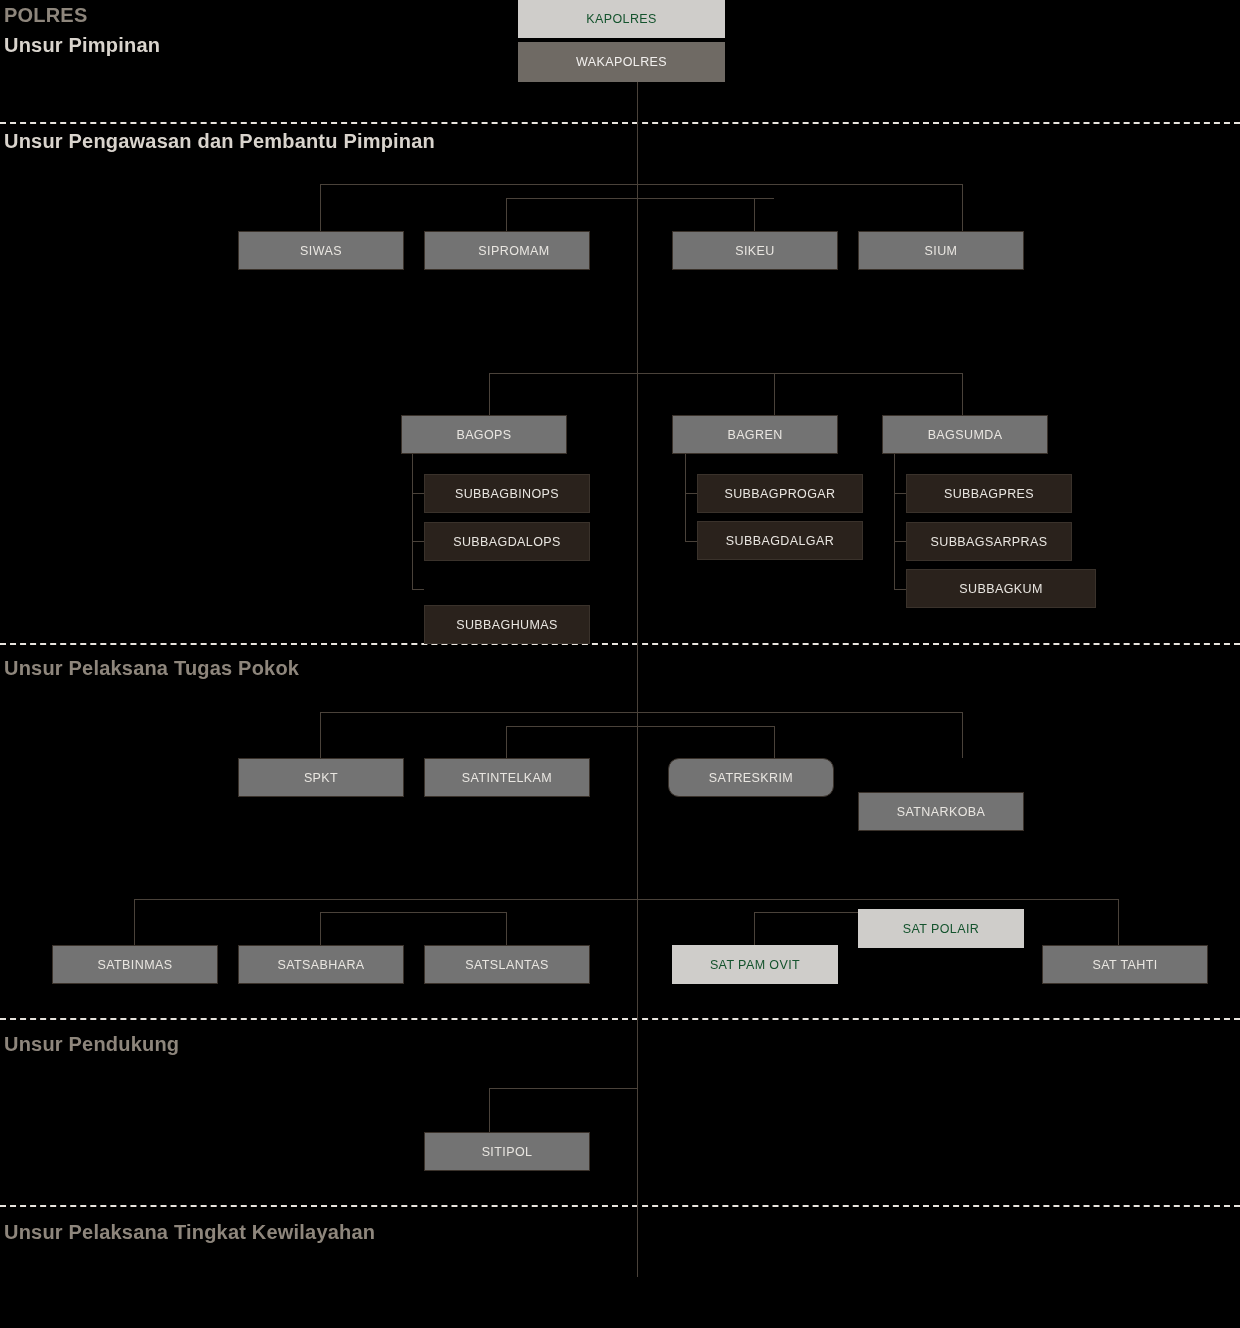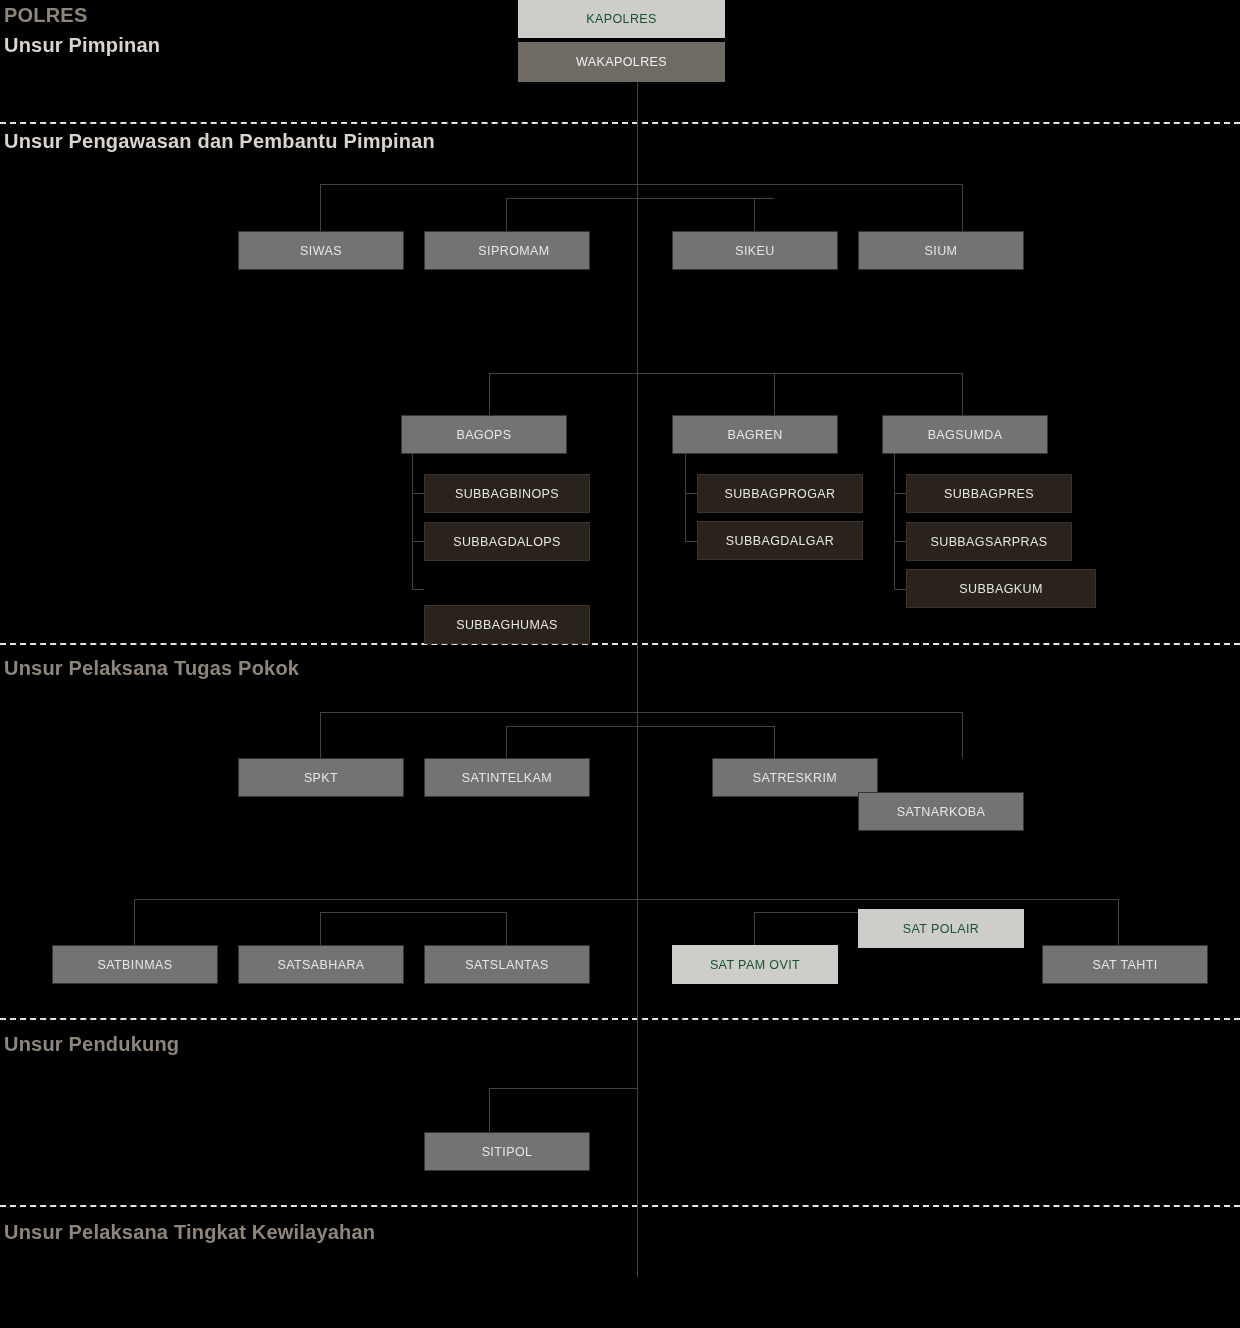--- a/index.html
+++ b/index.html
@@ -143,21 +143,21 @@
 
   <div class="line h" style="left:320px; top:712px; width:643px;"></div>
   <div class="line v" style="left:320px; top:712px; height:46px;"></div>
   <div class="line h" style="left:506px; top:726px; width:268px;"></div>
   <div class="line v" style="left:506px; top:726px; height:32px;"></div>
   <div class="line v" style="left:774px; top:726px; height:32px;"></div>
   <div class="line v" style="left:962px; top:712px; height:46px;"></div>
 
   <div class="node" style="left:238px; top:758px; width:166px; height:39px;">SPKT</div>
   <div class="node" style="left:424px; top:758px; width:166px; height:39px;">SATINTELKAM</div>
-  <div class="node" style="left:712px; top:758px; width:166px; height:39px;">SATRESKRIM</div>
+  <div class="node" style="left:668px; top:758px; width:166px; height:39px;border-radius:11px;">SATRESKRIM</div>
   <div class="node" style="left:858px; top:758px; width:166px; height:39px;margin-top:34px;">SATNARKOBA</div>
 
   <div class="line h" style="left:134px; top:899px; width:984px;"></div>
   <div class="line v" style="left:134px; top:899px; height:46px;"></div>
   <div class="line v" style="left:320px; top:912px; height:33px;"></div>
   <div class="line v" style="left:506px; top:912px; height:33px;"></div>
   <div class="line h" style="left:320px; top:912px; width:186px;"></div>
   <div class="line v" style="left:754px; top:912px; height:33px;"></div>
   <div class="line v" style="left:930px; top:912px; height:33px;"></div>
   <div class="line h" style="left:754px; top:912px; width:176px;"></div>

